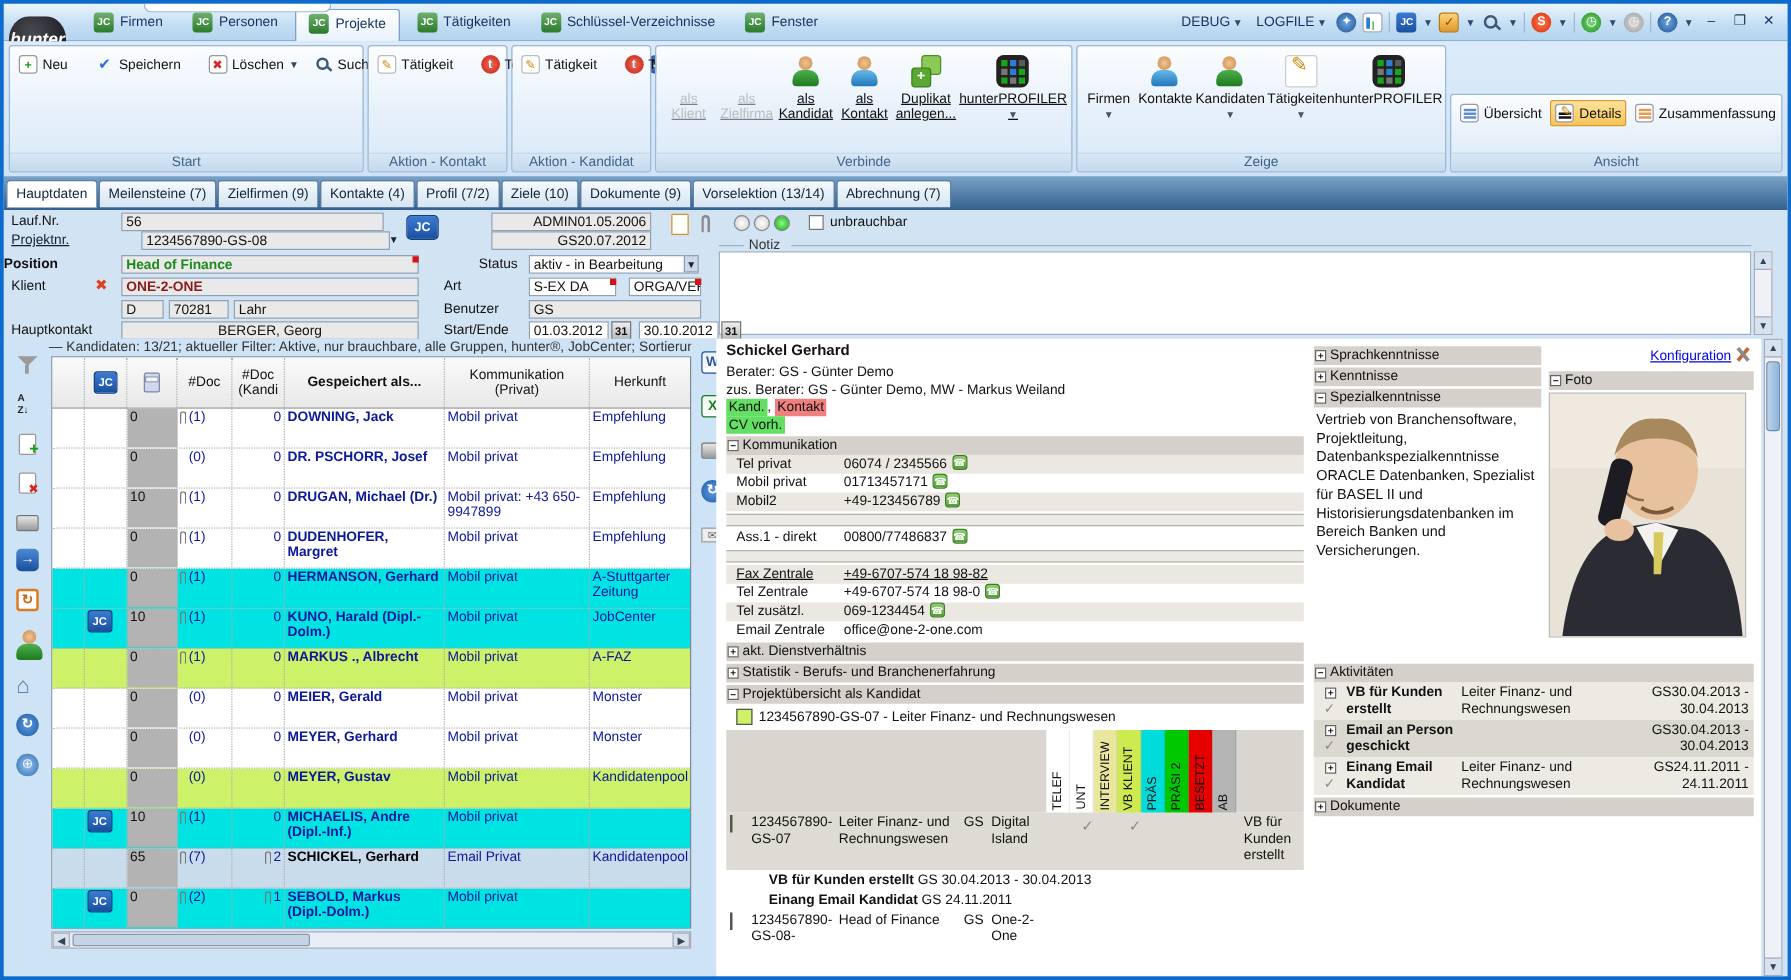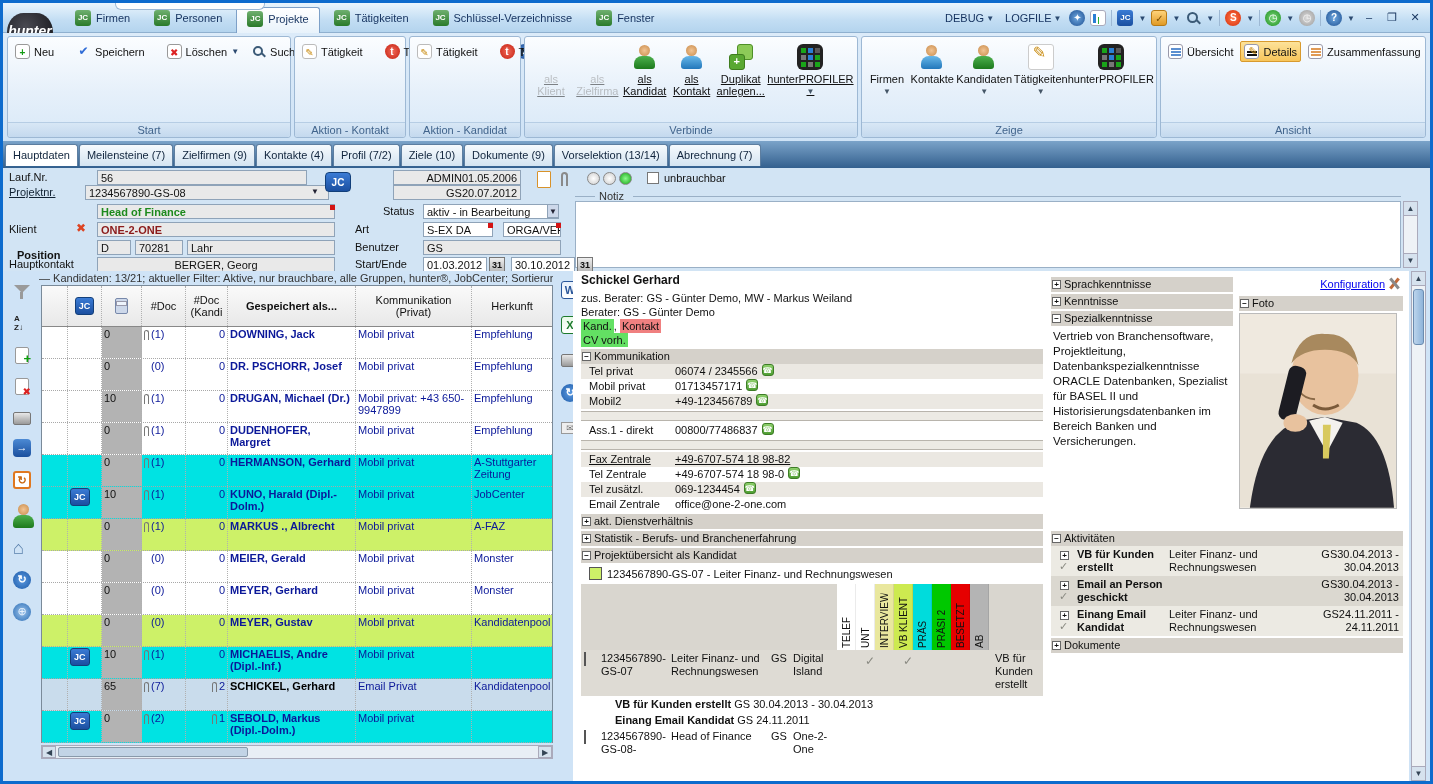--- a/index.html
+++ b/index.html
@@ -68,21 +68,21 @@
   .pers-green::after{background:linear-gradient(#4db04d,#1d7a1d);}
   .pers-blue::after{background:linear-gradient(#67b7e8,#2277bb);}
   .cube{background:#222;border-radius:6px;}
   .cube::before{content:"";position:absolute;left:4px;top:4px;width:5px;height:5px;background:#19a519;box-shadow:7px 0 0 #2a7fd4,14px 0 0 #5a5a5a,0 7px 0 #777,7px 7px 0 #2a7fd4,14px 7px 0 #19a519,0 14px 0 #19a519,7px 14px 0 #777,14px 14px 0 #19a519;}
   .dup::before{content:"";position:absolute;right:1px;top:0;width:14px;height:14px;background:#8cca58;border:1px solid #4e8f28;border-radius:3px;}
   .dup::after{content:"+";position:absolute;left:1px;bottom:0;width:14px;height:14px;background:#59a832;color:#fff;font-weight:bold;line-height:13px;text-align:center;border-radius:3px;border:1px solid #3f7d1f;}
   .pencil-big{background:#fff;border:1px solid #ccc;border-radius:3px;}.pencil-big::before{content:"✎";position:absolute;left:4px;top:2px;font-size:16px;color:#c98c12;}
   .barrow{font-size:8px;color:#456;margin-top:1px;}
   .g-verb .bbtn{min-width:44px;}
   
-  .g-ansicht{width:254px;display:flex;gap:8px;}
+  .g-ansicht{width:254px;display:flex;gap:8px;margin-top:39px;}
   .form-ic{background:#fff;border:1px solid #99a;}
   .form-ic::before{content:"";position:absolute;left:2px;top:3px;width:10px;height:2px;box-shadow:0 3px 0 0,0 6px 0 0;}
   .form-blue::before{color:#5b8fd0;background:#5b8fd0;}
   .form-orange::before{color:#e09a55;background:#e09a55;}
   .form-edit::after{content:"✎";position:absolute;left:3px;top:-1px;color:#c98c12;font-size:11px;}
   .sbtn.active{background:linear-gradient(#fde29a,#f7c55a);border:1px solid #d89a2e;border-radius:2px;}
   
   .tabrow{position:absolute;left:0;top:138px;right:0;height:27px;background:linear-gradient(#7ba3c9,#33608e);padding:3px 2px 0 2px;}
   .tab{display:inline-block;padding:4px 7px 5px 7px;background:linear-gradient(#f6fafd,#d4e4f1);border:1px solid #5d7ea0;border-bottom:none;border-radius:3px 3px 0 0;margin-right:1px;color:#10243c;}
   .tab.active{background:#ffffff;position:relative;top:0;}
@@ -495,42 +495,42 @@
   </div>
 
   <div class="tabrow">
     
   <span class="tab active">Hauptdaten</span><span class="tab">Meilensteine (7)</span><span class="tab">Zielfirmen (9)</span><span class="tab">Kontakte (4)</span><span class="tab">Profil (7/2)</span><span class="tab">Ziele (10)</span><span class="tab">Dokumente (9)</span><span class="tab">Vorselektion (13/14)</span><span class="tab">Abrechnung (7)</span></div>
 
   <div class="formarea">
     <span class="flabel" style="left:6px;top:3px;">Lauf.Nr.</span>
     <span class="flabel underl" style="left:6px;top:18px;color:#123;">Projektnr.</span>
     <span class="ffield" style="left:94px;top:2px;width:210px;">56</span>
-    <span class="ffield" style="left:82px;top:17px;width:244px;">1234567890-GS-08</span>
+    <span class="ffield" style="left:110px;top:17px;width:199px;">1234567890-GS-08</span>
     <span class="ddarr" style="left:306px;top:17px;">▼</span>
     <span class="jcbtn" style="left:322px;top:4px;">JC</span>
     <span class="ffield" style="left:390px;top:2px;width:128px;text-align:right;">ADMIN01.05.2006</span>
     <span class="ffield" style="left:390px;top:17px;width:128px;text-align:right;">GS20.07.2012</span>
     <span class="doc-ic" style="left:534px;top:3px;"></span>
     <span class="clip-big" style="left:558px;top:4px;"></span>
     <span class="light" style="left:584px;top:4px;background:radial-gradient(#fff,#ccc);"></span>
     <span class="light" style="left:600px;top:4px;background:radial-gradient(#fff,#ccc);"></span>
     <span class="light" style="left:616px;top:4px;background:radial-gradient(#8dfa8d,#13a513);"></span>
     <span class="cb" style="left:644px;top:4px;"></span>
     <span class="flabel" style="left:661px;top:4px;">unbrauchbar</span>
     <span class="legend" style="left:596px;top:22px;">Notiz</span>
     <span class="legendline" style="left:572px;top:28px;width:20px;"></span>
     <span class="legendline" style="left:630px;top:28px;width:768px;"></span>
     <div class="notiz"></div>
     <div class="nscroll">
         <span class="varr">▲</span>
         <span class="varr" style="border-top:1px solid #aab;border-bottom:none;">▼</span>
       </div>
 
-    <span class="flabel" style="left:14px;top:37px;font-weight:bold;margin-top:44px;">Position</span>
+    <span class="flabel" style="left:0;top:37px;font-weight:bold;">Position</span>
     <span class="ffield posval" style="left:94px;top:36px;width:238px;">Head of Finance</span>
     <span class="redmark" style="left:327px;top:37px;"></span>
     <span class="flabel" style="left:340px;top:37px;margin-left:40px;">Status</span>
     <span class="ffield fwhite" style="left:420px;top:36px;width:136px;">aktiv - in Bearbeitung</span>
     <span class="ddarr" style="left:544px;top:36px;background:#cdd8ea;border:1px solid #8fa3b8;">▼</span>
 
     <span class="flabel" style="left:6px;top:55px;">Klient</span>
     <span class="redx" style="left:70px;top:52px;"></span>
     <span class="ffield klientval" style="left:94px;top:54px;width:238px;">ONE-2-ONE</span>
     <span class="flabel" style="left:352px;top:55px;">Art</span>
@@ -733,22 +733,22 @@
       <span class="vt vt-excel"></span>
       <span class="vt vt-print"></span>
       <span class="vt vt-ref"></span>
       <span class="vt vt-mail"></span>
     </div>
 
     <div class="whitepanel">
 
       <div class="detail">
         <div class="dname">Schickel Gerhard</div>
+        <div class="dline">Berater: GS - Günter Demo</div>
         <div class="dline">zus. Berater: GS - Günter Demo, MW - Markus Weiland</div>
-        <div class="dline">Berater: GS - Günter Demo</div>
         <div class="dline"><span class="badge bgreen">Kand.</span><span>, </span><span class="badge bred">Kontakt</span></div>
         <div class="dline"><span class="badge bgreen">CV vorh.</span></div>
 
         <div class="sechead">
             <span class="pm">−</span>
             <span>Kommunikation</span>
           </div>
         <div>
 
         <div class="commrow" style="background: rgb(235, 232, 226);">

